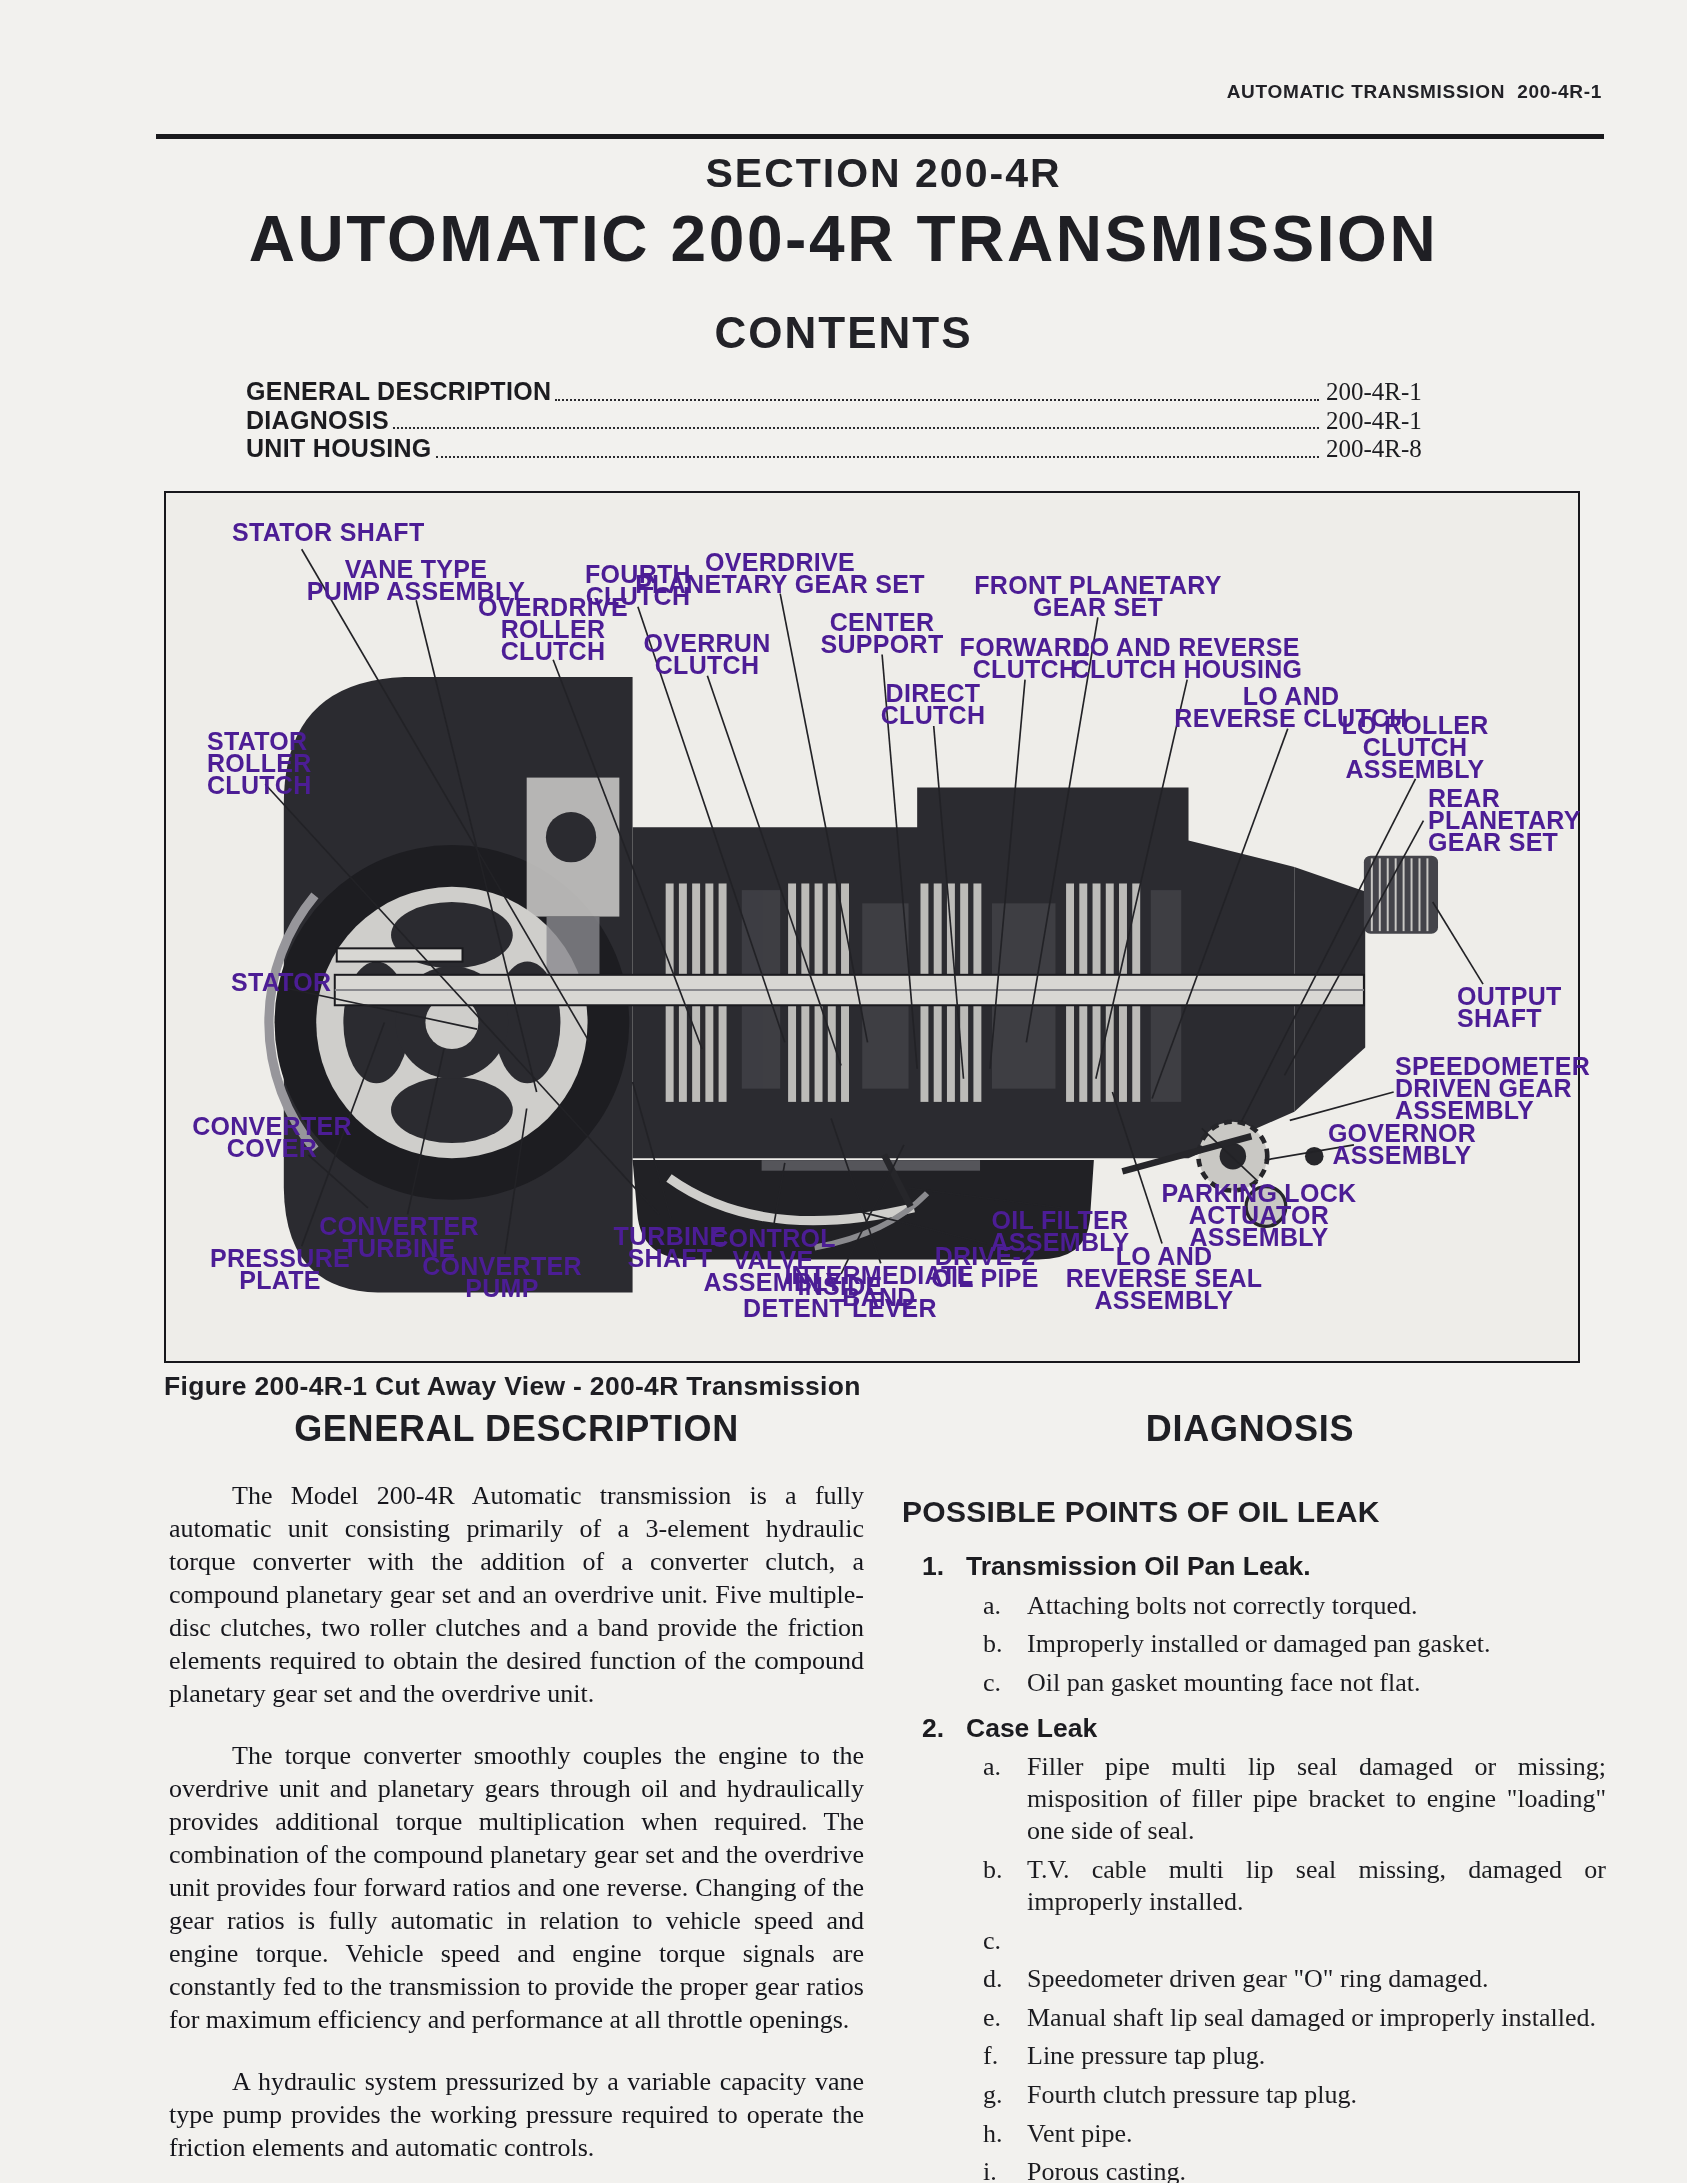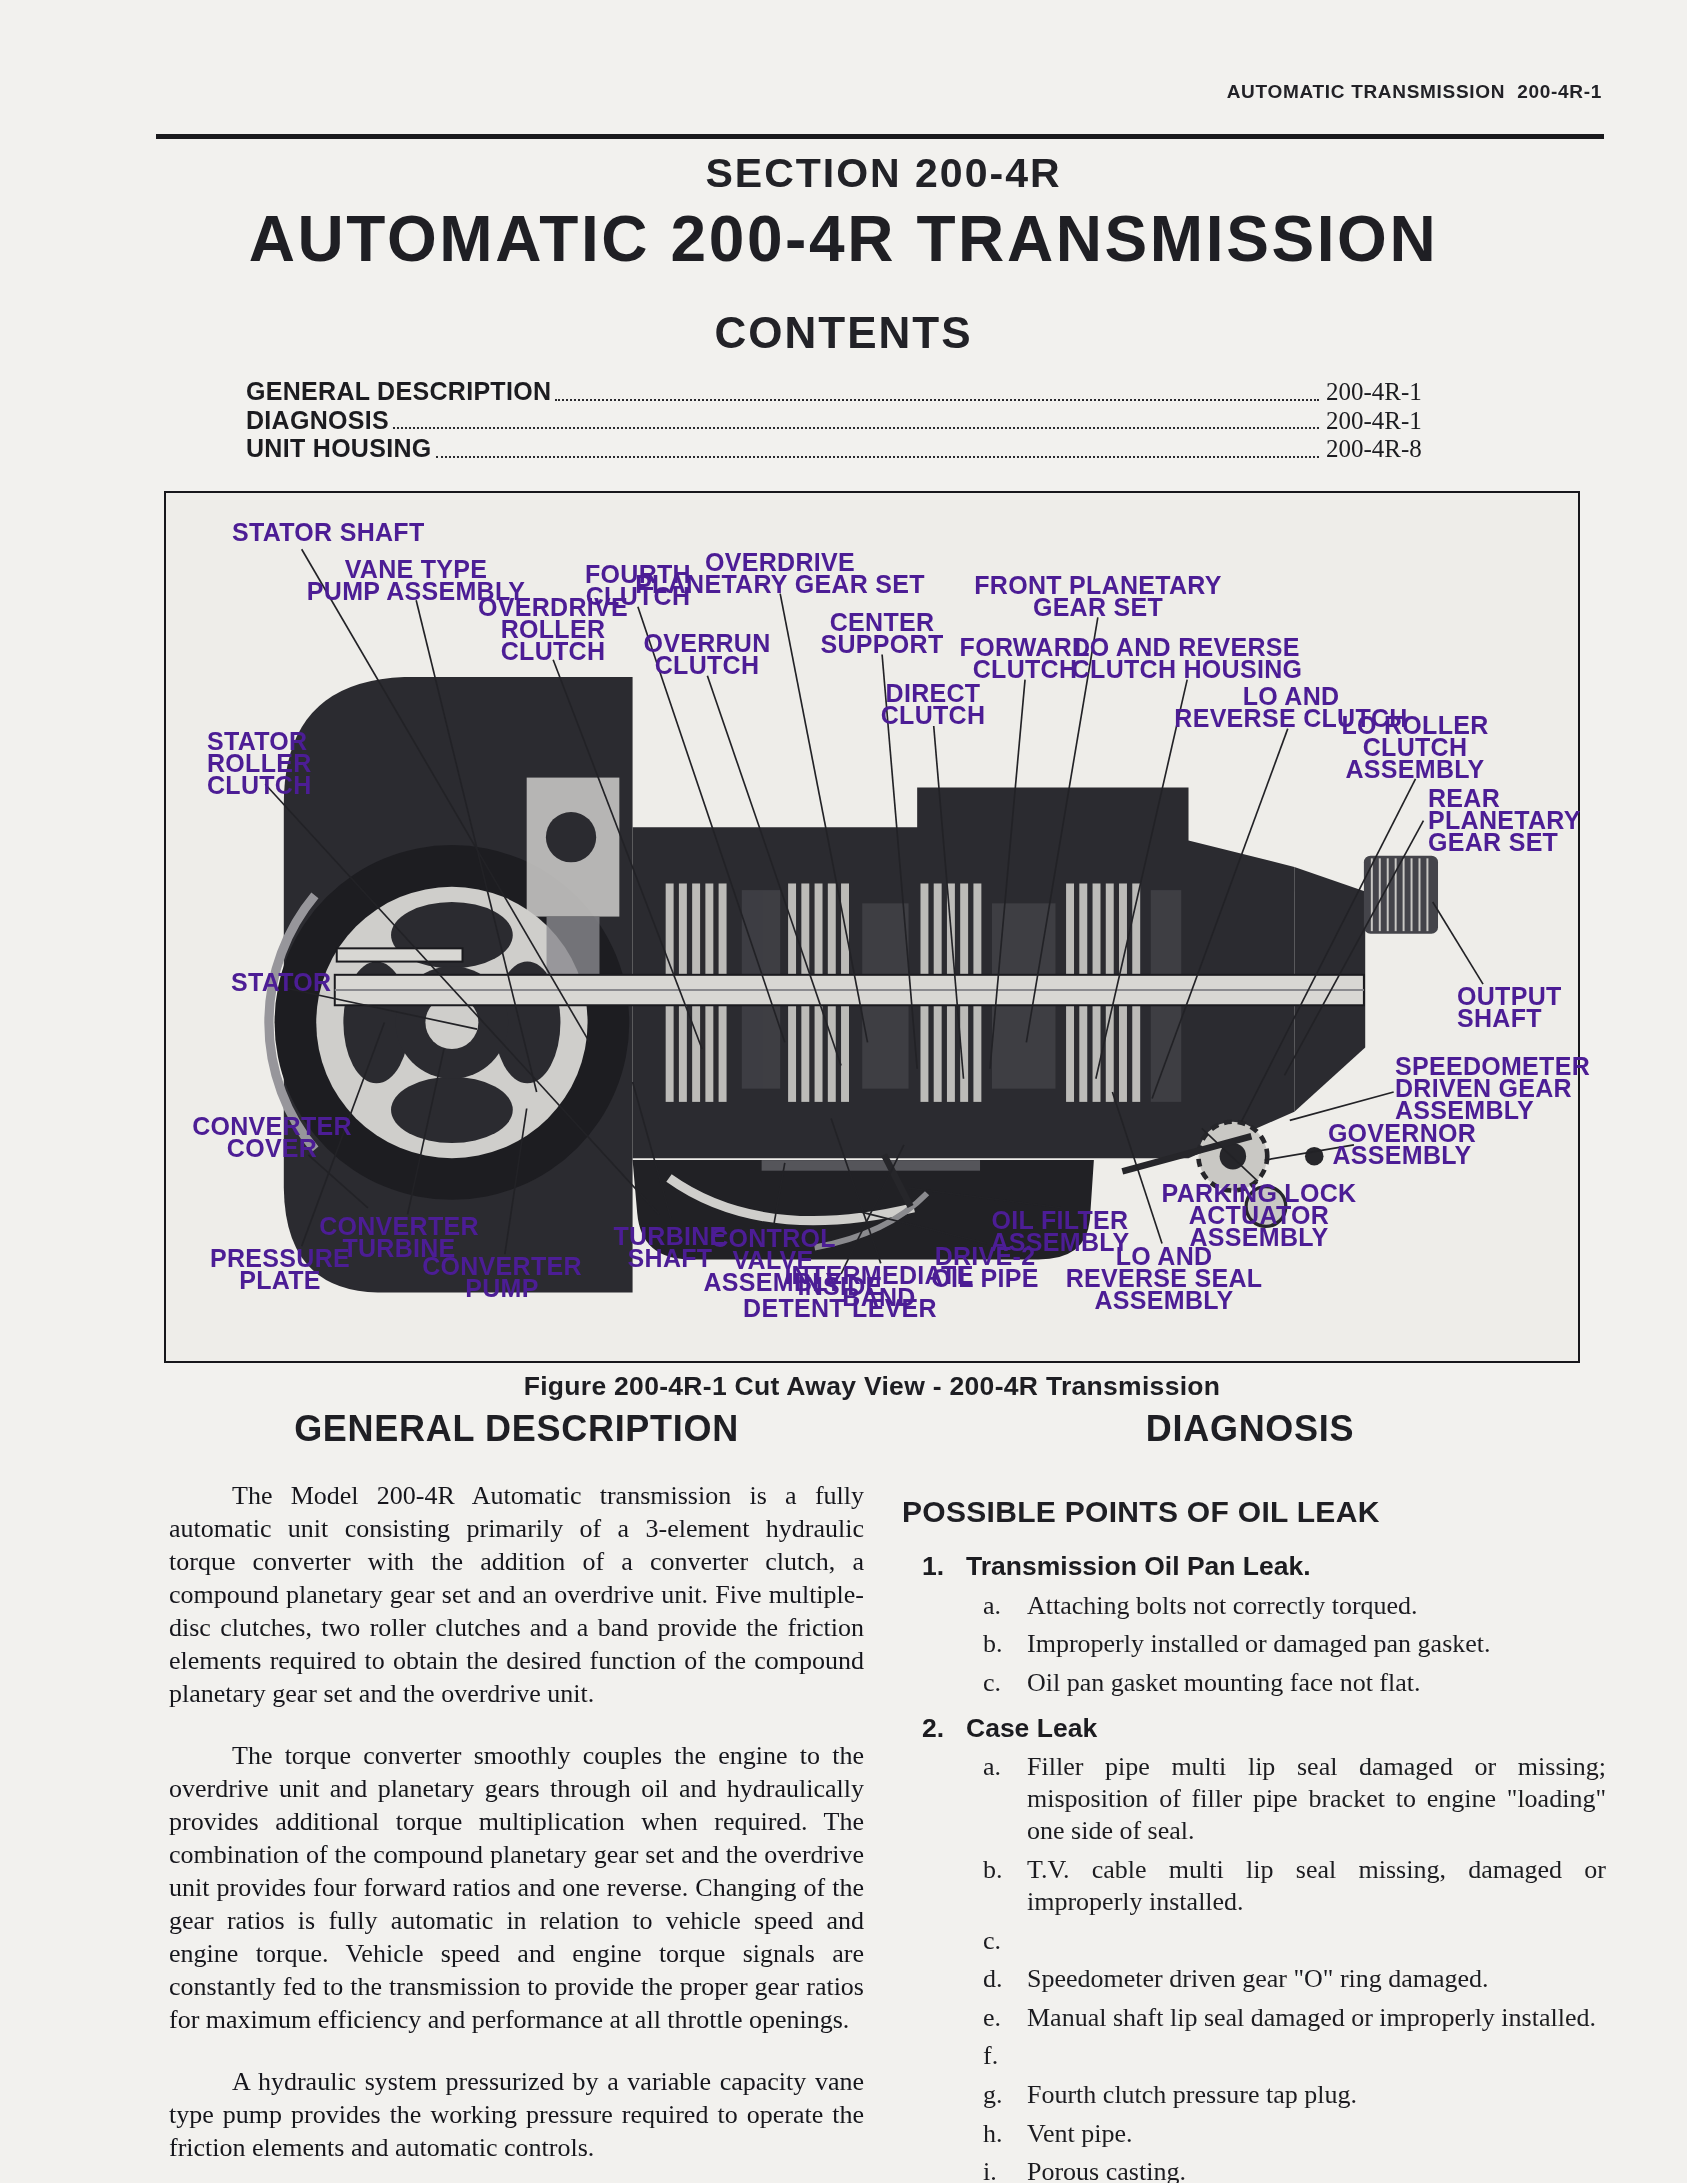--- a/index.html
+++ b/index.html
@@ -42,21 +42,21 @@
     border:2.6px solid #17171b; background:#eeede9;
   }
   .fig-inner { position:absolute; inset:0; }
   .fig-inner svg { position:absolute; left:0; top:0; }
   .fl {
     position:absolute; font-size:25px; line-height:22px; letter-spacing:0.3px;
     color:#4c1d95; white-space:pre-line; font-weight:700;
   }
   .fl.c { transform:translateX(-50%); text-align:center; }
   .fig-caption {
-    position:absolute; left:164px; top:1371px; width:1416px; text-align:center;
+    position:absolute; left:164px; top:1371px; width:1416px; 
     font-size:26.5px; font-weight:600; color:#1e1e23; letter-spacing:0.3px;
   }
   
   .col { position:absolute; top:1408px; }
   .col-left  { left:169px;  width:695px; }
   .col-right { left:894px; width:712px; }
   .col-heading {
     text-align:center; font-size:36px; font-weight:bold; letter-spacing:0.7px;
     color:#1f1f24; margin-bottom:9.3px;
   }
@@ -343,20 +343,21 @@
     <div class="diag-sub">
         <span class="letter">d.</span>
         <span class="txt">Speedometer driven gear "O" ring damaged.</span>
       </div>
     <div class="diag-sub">
         <span class="letter">e.</span>
         <span class="txt">Manual shaft lip seal damaged or improperly installed.</span>
       </div>
     <div class="diag-sub">
         <span class="letter">f.</span>
+        <span class="txt">Line pressure tap plug.</span>
       </div>
     <div class="diag-sub">
         <span class="letter">g.</span>
         <span class="txt">Fourth clutch pressure tap plug.</span>
       </div>
     <div class="diag-sub">
         <span class="letter">h.</span>
         <span class="txt">Vent pipe.</span>
       </div>
     <div class="diag-sub">

